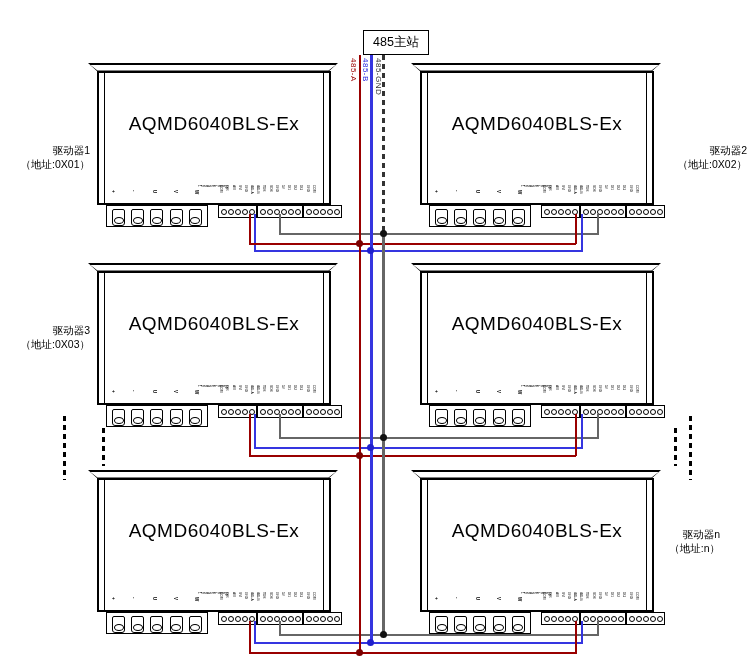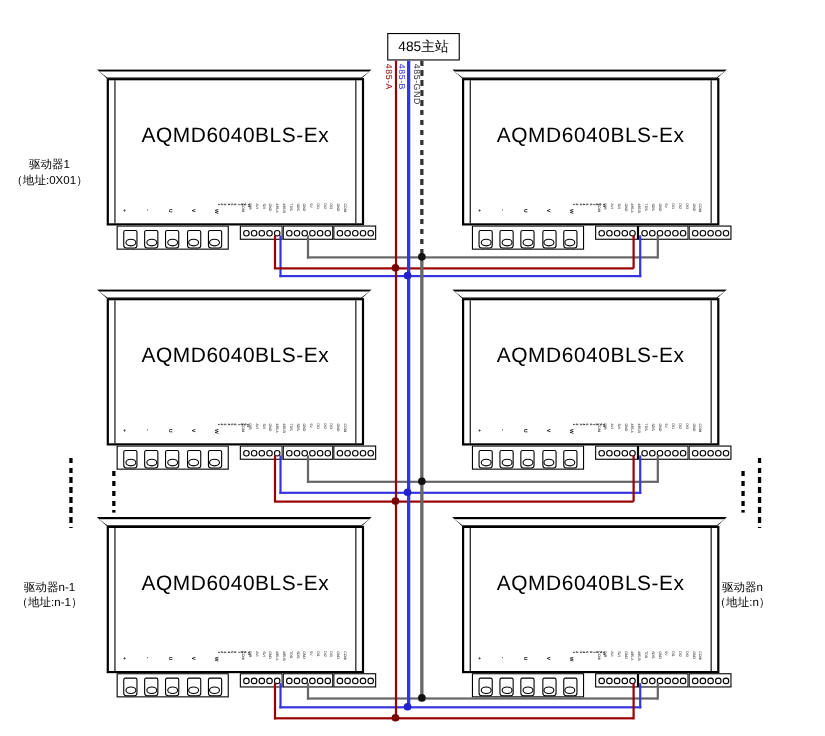--- a/index.html
+++ b/index.html
@@ -2,21 +2,21 @@
 <html><head>
 <meta charset="utf-8">
 <style>
   html,body{margin:0;padding:0;background:#fff;}
   .stage{position:relative;width:750px;height:669px;background:#fff;overflow:hidden;
          font-family:"Liberation Sans","DejaVu Sans",sans-serif;color:#000;}
 
   
   .title{position:absolute;left:234px;top:7px;width:260px;text-align:center;
          font-size:12px;font-weight:bold;white-space:nowrap;}
-  .master{position:absolute;left:352px;top:30px;width:64px;height:23px;border:1.5px solid #000;
+  .master{position:absolute;left:363px;top:30px;width:64px;height:23px;border:1.5px solid #000;
           background:#fff;display:flex;align-items:center;justify-content:center;font-size:12.5px;z-index:6;}
 
   
   .bus-red{position:absolute;left:359px;top:55px;width:1.5px;height:599px;background:#990000;z-index:3;}
   .bus-blue{position:absolute;left:370px;top:55px;width:2.5px;height:589px;background:#3535e0;z-index:3;}
   .bus-gnd-dash{position:absolute;left:381.5px;top:55px;width:3px;height:179px;z-index:3;
       background:repeating-linear-gradient(180deg,#333 0 5px,transparent 5px 9px);}
   .bus-gnd-solid{position:absolute;left:381.5px;top:232px;width:3px;height:404px;background:#666;z-index:3;}
   .blabel{position:absolute;writing-mode:vertical-rl;text-orientation:mixed;font-size:8px;
           line-height:1;letter-spacing:0.5px;z-index:4;background:#fff;}
@@ -45,21 +45,21 @@
                display:flex;align-items:center;justify-content:space-around;padding:0 2px;background:#fff;}
   .clamp{width:11px;height:15px;border:1.5px solid #000;border-radius:2px 2px 3px 3px;position:relative;
          background:#fff;display:block;margin-top:2px;}
   .clamp::after{content:"";position:absolute;left:0.5px;right:0.5px;bottom:1px;height:5px;
                 border:1px solid #000;border-radius:50%;}
   .term-strip{position:absolute;left:130px;top:142px;height:13px;display:flex;}
   .tgroup{display:flex;align-items:center;border:1px solid #000;padding:0 1.5px;gap:1px;background:#fff;}
   .circ{width:4px;height:4px;border:1px solid #000;border-radius:50%;display:block;background:#fff;}
 
   
-  .dlabel{position:absolute;width:90px;text-align:center;font-size:10.5px;line-height:14px;white-space:nowrap;}
+  .dlabel{position:absolute;width:90px;text-align:right;font-size:10.5px;line-height:14px;white-space:nowrap;}
 
   
   .w{position:absolute;}
   .wh-gray{height:2px;background:#666;z-index:2;}
   .wv-gray{width:2px;background:#666;z-index:2;}
   .wh-red{height:1.5px;background:#990000;z-index:2;}
   .wv-red{width:1.5px;background:#990000;z-index:2;}
   .wh-blue{height:2px;background:#3535e0;z-index:2;}
   .wv-blue{width:2px;background:#3535e0;z-index:2;}
   .dot{position:absolute;width:7px;height:7px;border-radius:50%;z-index:5;}
@@ -531,23 +531,27 @@
           <b class="circ"></b>
           <b class="circ"></b>
         </i>
       </div>
   </div>
 
   <div class="dlabel" style="left:0;top:143px">
     <span>驱动器1</span><br>
     <span>（地址:0X01）</span>
   </div>
-  <div class="dlabel" style="left:0;top:527px">
-    <span>驱动器n-1</span><br>
-    <span>（地址:n-1）</span>
+  <div class="dlabel" style="left:657px;top:143px">
+    <span>驱动器2</span><br>
+    <span>（地址:0X02）</span>
+  </div>
+  <div class="dlabel" style="left:0;top:323px">
+    <span>驱动器3</span><br>
+    <span>（地址:0X03）</span>
   </div>
   <div class="dlabel" style="left:630px;top:527px">
     <span>驱动器n</span><br>
     <span>（地址:n）</span>
   </div>
 
   <div class="w wv-red" style="left:249px;top:214px;height:30px"></div>
   <div class="w wv-blue" style="left:254px;top:214px;height:38px"></div>
   <div class="w wv-gray" style="left:279px;top:214px;height:21px"></div>
   <div class="w wh-gray" style="left:279px;top:233px;width:319px"></div>

